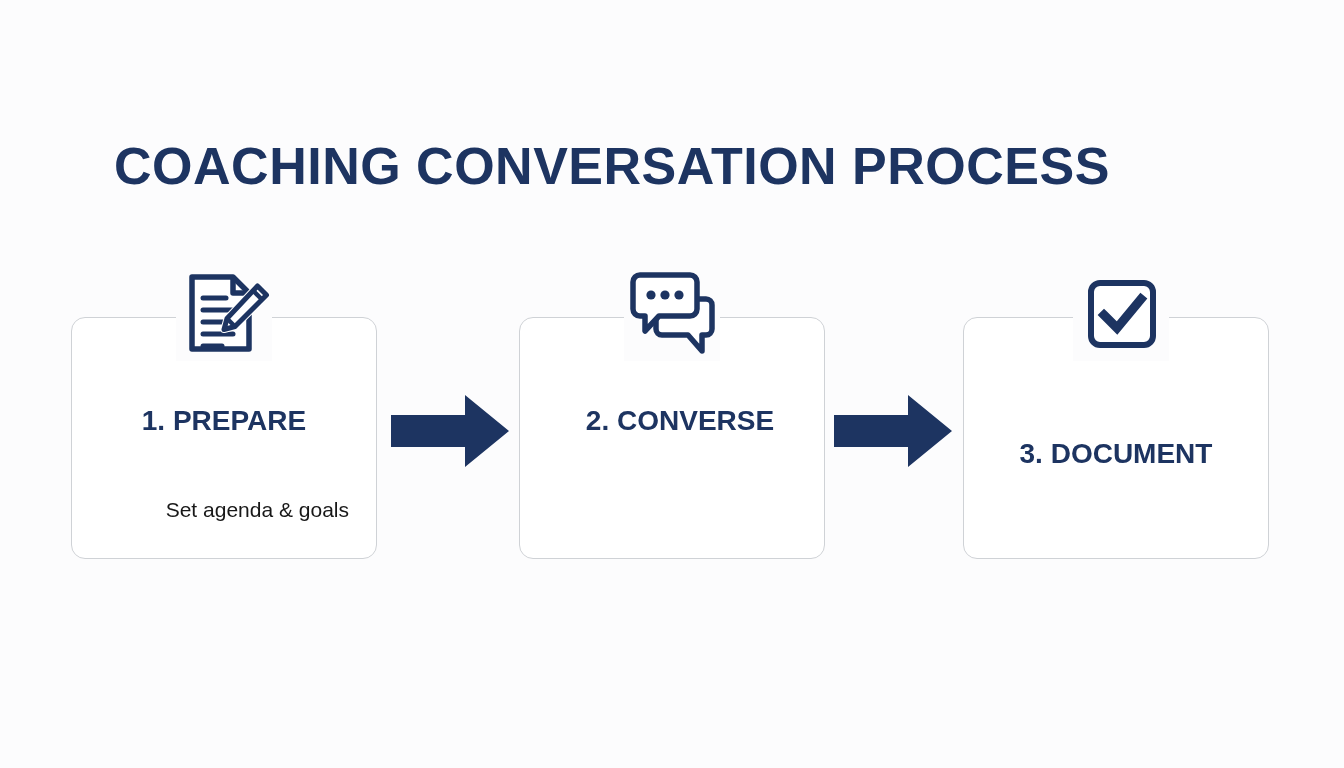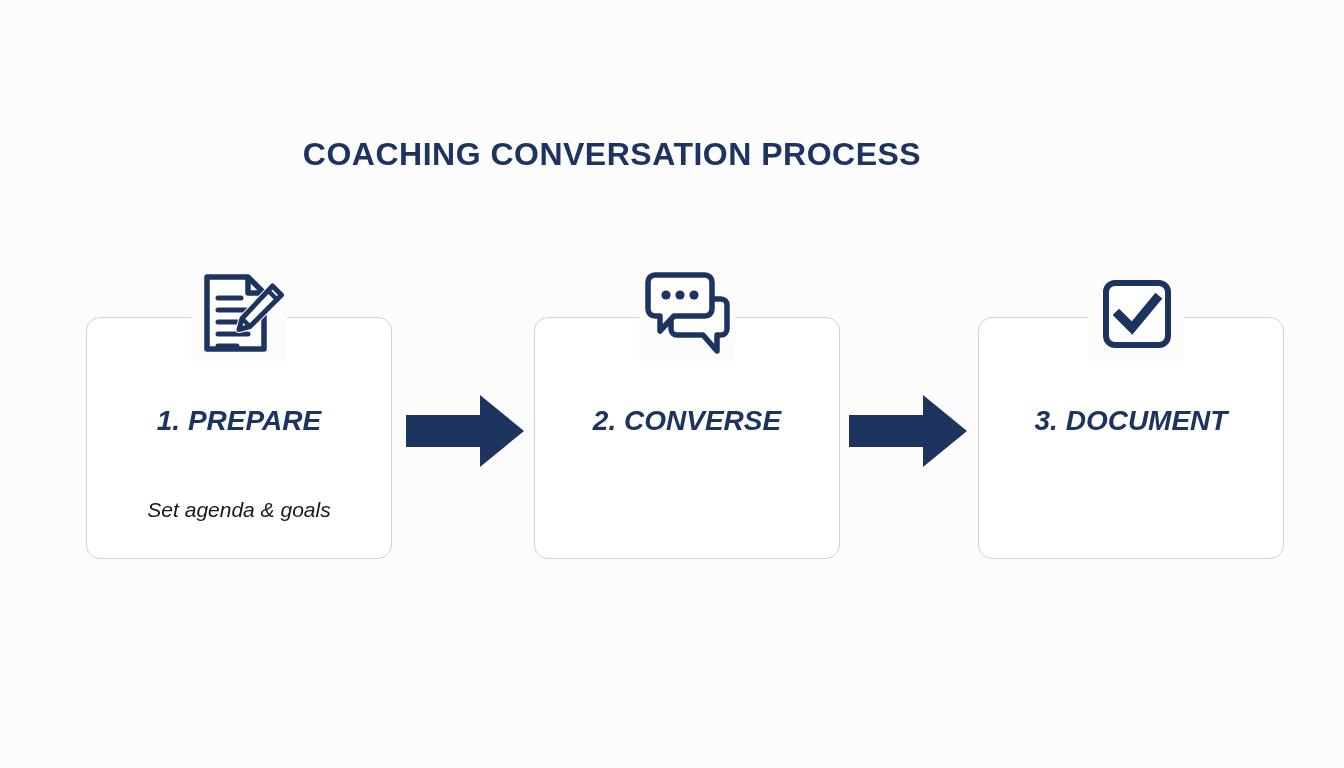--- a/index.html
+++ b/index.html
@@ -19,40 +19,39 @@
   .slide {
     position: absolute;
     inset: 0;
     width: 1344px;
     height: 768px;
   }
 
   
   .page-title {
     position: absolute;
-    top: 128px;
+    top: 140px;
     left: 0;
     width: 1224px;
     text-align: center;
-    font-size: 32px;
+    font-size: 52px;
     font-weight: bold;
     letter-spacing: 0.5px;
     color: #1d3461;
     line-height: 52px;
     white-space: nowrap;
   }
 
   
   .flow {
     position: absolute;
     top: 265px;
-    left: 15px;
+    left: 0;
     width: 1264px;
     height: 300px;
-    font-style: italic;
   }
 
   .step-card {
     position: absolute;
     top: 52px;           
     width: 306px;
     height: 242px;
     background: #ffffff;
     border: 1.5px solid #cfd2d6;
     border-radius: 14px;
@@ -83,34 +82,34 @@
     width: 306px;
     text-align: center;
     font-size: 28px;
     font-weight: bold;
     color: #1d3461;
     top: 138px;          
     line-height: 36px;
     white-space: nowrap;
   }
   .step-heading.s1 { left: 71px;  }
-  .step-heading.s2 { left: 519px; }
-  .step-heading.s3 { left: 963px; }
+  .step-heading.s2 { left: 519px; padding-left: 8px; }
+  .step-heading.s3 { left: 963px; margin-top: 33px; }
 
   .step-desc {
     position: absolute;
     width: 250px;
     text-align: center;
     font-size: 21px;
     font-weight: normal;
     color: #181818;
     line-height: 34px;
     top: 224px;          
   }
-  .step-desc.s1 { left: 99px;  top: 228px; }
+  .step-desc.s1 { left: 99px;  top: 228px; text-align: right; }
   .step-desc.s2 { left: 547px; top: 217px; }
   .step-desc.s3 { left: 991px; top: 228px; }
 
   
   .flow-arrow {
     position: absolute;
     top: 130px;          
     width: 118px;
     height: 72px;
   }

